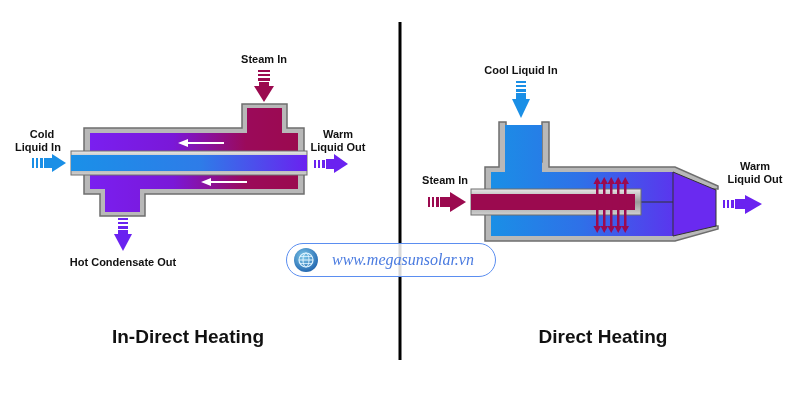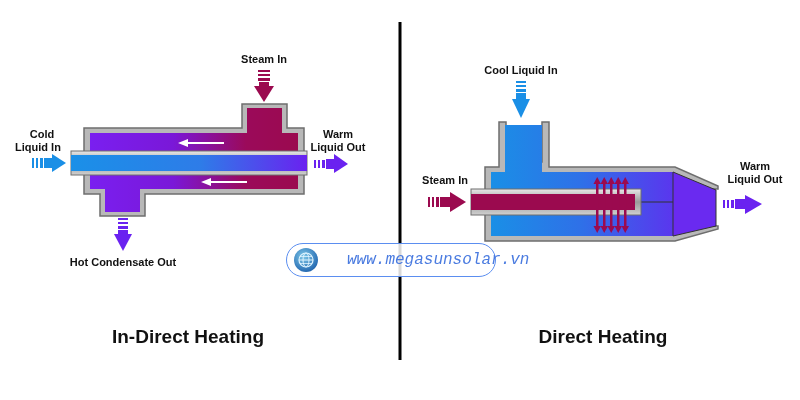--- a/index.html
+++ b/index.html
@@ -2,21 +2,21 @@
 <html><head>
 <meta charset="utf-8">
 <style>
   html,body{margin:0;padding:0;background:#fff;}
   body{width:800px;height:400px;position:relative;overflow:hidden;font-family:"Liberation Sans",sans-serif;}
   svg{position:absolute;left:0;top:0;}
   .lbl{font-family:"Liberation Sans",sans-serif;font-weight:bold;font-size:11px;fill:#111;}
   .title{font-family:"Liberation Sans",sans-serif;font-weight:bold;font-size:19px;fill:#111;}
   .wm{position:absolute;left:286px;top:243px;width:210px;height:34px;border:1.5px solid #5b8ef0;border-radius:17px;background:rgba(255,255,255,0.85);box-sizing:border-box;}
   .wm-icon{position:absolute;left:7px;top:4px;width:24px;height:24px;border-radius:50%;background:radial-gradient(circle at 40% 35%,#7ec8e8,#2a6fb5 70%,#1d4f8c);}
-  .wm-text{position:absolute;left:60px;top:7px;font-family:Liberation Mono, monospace;font-style:italic;font-size:16px;color:#4a7be0;white-space:nowrap;}
+  .wm-text{position:absolute;left:45px;top:7px;font-family:Liberation Serif, serif;font-style:italic;font-size:16px;color:#4a7be0;white-space:nowrap;}
 </style>
 </head>
 <body>
 
 <svg width="800" height="400" viewBox="0 0 800 400">
   <defs>
     <linearGradient id="gShellL" x1="0" x2="1" y1="0" y2="0">
       <stop offset="0" stop-color="#7a1ff0"></stop>
       <stop offset="0.4" stop-color="#7a18d8"></stop>
       <stop offset="0.75" stop-color="#9b0a5a"></stop>

